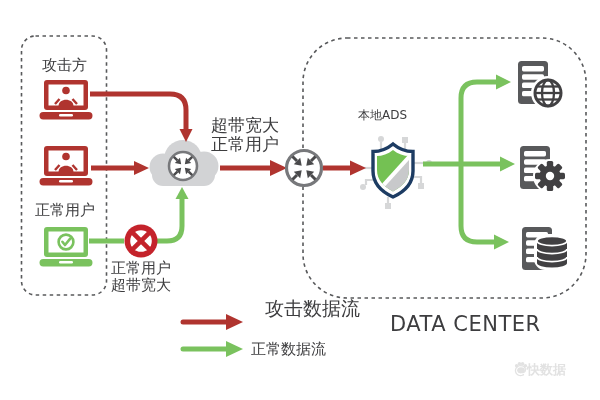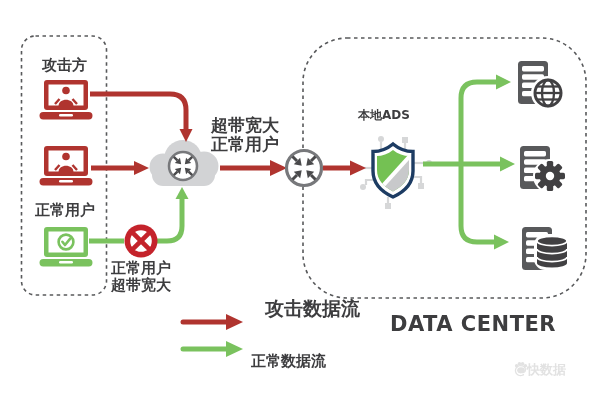--- a/index.html
+++ b/index.html
@@ -1,31 +1,31 @@
 <!DOCTYPE html>
 <html style="--attack-red: #b0342f; --blocked-red: #c4232b; --normal-green: #7ac25e; --cloud-gray: #d2d3d5; --server-dark: #58595b; --icon-dark: #414042; --shield-navy: #1d3c63; --shield-green: #74c153; --shield-gray: #c8c9cb; --pattern-gray: #d6d7d8; --router-ring: #77787b; --router-arrow: #4a4a4c; --text-dark: #3d3d3f; --border-gray: #58595b; --watermark-gray: #e2e2e2;"><head>
 <meta charset="utf-8">
 <style>
   html,body{margin:0;padding:0;background:#fff;}
   .canvas{
     position:relative;width:600px;height:400px;background:#ffffff;overflow:hidden;
     font-family:"DejaVu Sans","Liberation Sans",sans-serif;
   }
   .canvas svg{position:absolute;left:0;top:0;}
-  .lbl{position:absolute;color:var(--text-dark);font-weight:bold;white-space:nowrap;}
+  .lbl{position:absolute;color:var(--text-dark);font-weight:normal;white-space:nowrap;}
   .lbl .ln{display:block;}
   #attacker-label{left:42px;top:56px;font-size:15px;}
   #normal-user-label{left:35px;top:201px;font-size:15px;}
   #blocked-note{left:111px;top:260px;font-size:15px;line-height:17px;}
   #attack-traffic-label{left:211px;top:116px;font-size:17px;line-height:19px;text-align:right;}
   #ads-label{left:358px;top:107px;font-size:12px;}
   #server-label{left:513px;top:269px;font-size:14px;font-weight:600;color:var(--icon-dark);letter-spacing:.3px;}
   #datacenter-label{left:390px;top:312px;font-size:21px;letter-spacing:.5px;}
   #legend-attack-label{left:251px;top:296px;font-size:19px;margin-left:14px;}
-  #legend-normal-label{left:251px;top:340px;font-size:15px;margin-top:12px;}
+  #legend-normal-label{left:251px;top:340px;font-size:15px;}
   #watermark{position:absolute;left:514px;top:361px;font-size:13px;color:var(--watermark-gray);
     font-weight:bold;display:flex;align-items:center;gap:2px;}
 </style>
 </head>
 <body>
 
 <div class="canvas">
 
 <svg width="600" height="400" viewBox="0 0 600 400">
   <defs>

